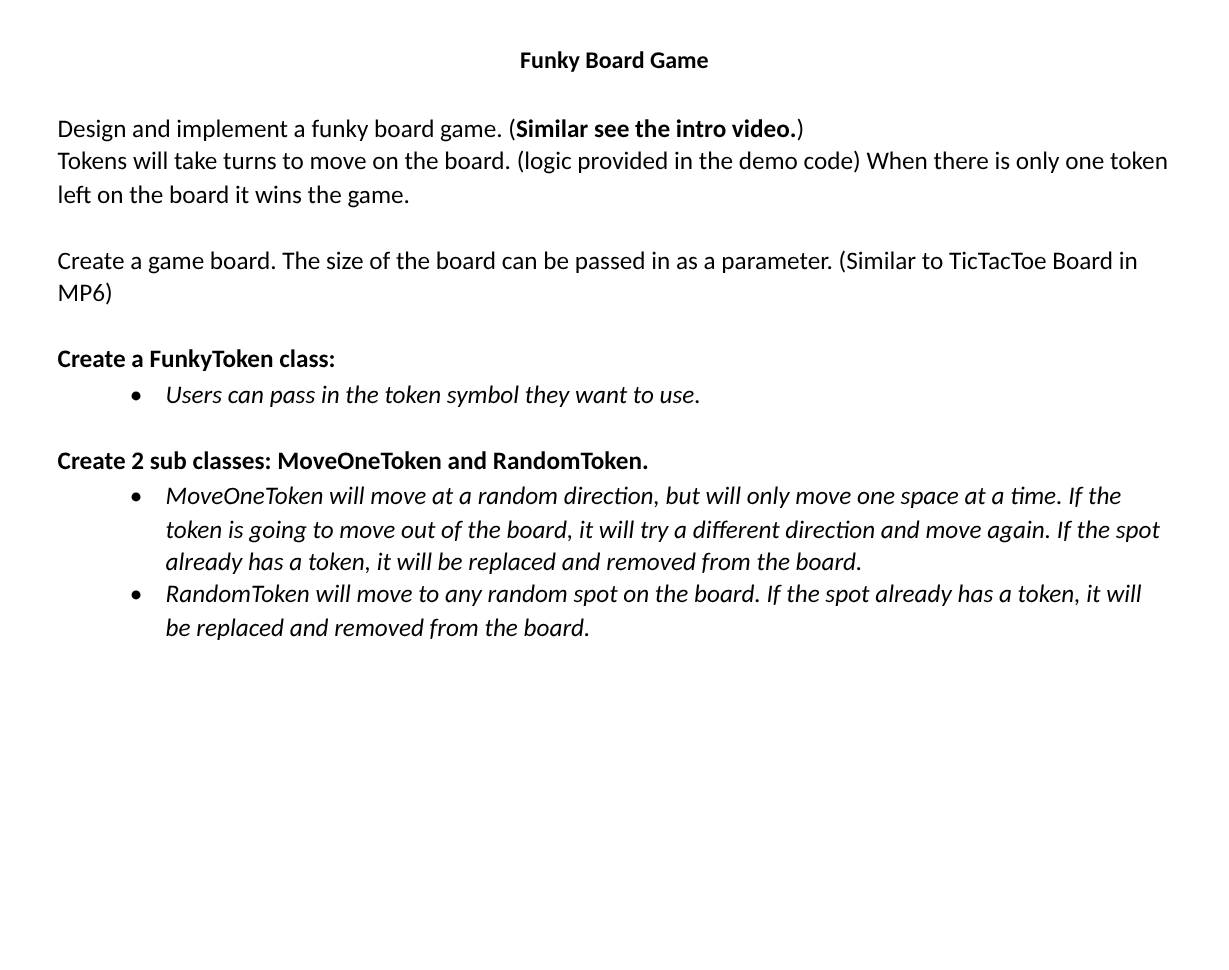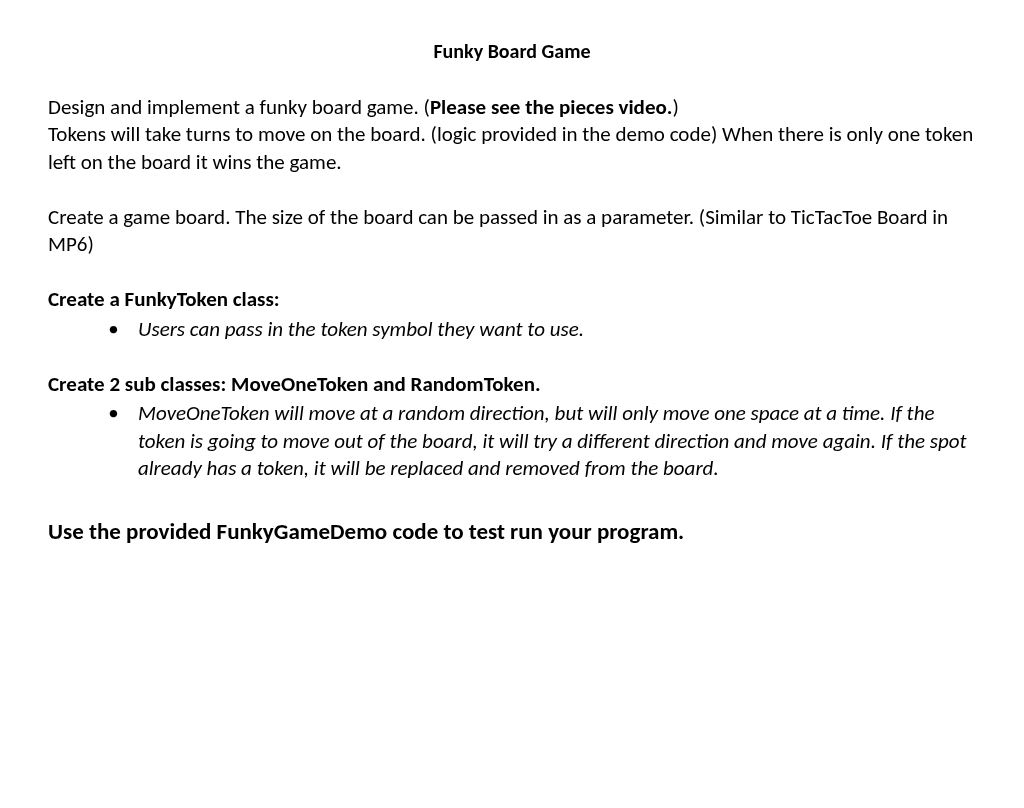--- a/index.html
+++ b/index.html
@@ -59,32 +59,32 @@
       line-height: 1.35;
     }
   </style>
 </head>
 <body>
 
 <div class="title">Funky Board Game</div>
 
 <div class="para">
   <span class="line">
-    <span>Design and implement a funky board game. (</span><span class="bold">Please see the pieces video.</span><span>)</span>
+    <span>Design and implement a funky board game. (</span><span class="bold">Similar see the intro video.</span><span>)</span>
   </span>
   <span>Tokens will take turns to move on the board. (logic provided in the demo code) When there is only one token left on the board it wins the game.</span>
 </div>
 
 <div class="para">Create a game board. The size of the board can be passed in as a parameter. (Similar to TicTacToe Board in MP6)</div>
 
 <div class="section-intro">Create a FunkyToken class:</div>
 <ul class="bullets">
   <li>Users can pass in the token symbol they want to use.</li>
 </ul>
 
 <div class="section-intro">Create 2 sub classes: MoveOneToken and RandomToken.</div>
 <ul class="bullets">
   <li>MoveOneToken will move at a random direction, but will only move one space at a time. If the token is going to move out of the board, it will try a different direction and move again. If the spot already has a token, it will be replaced and removed from the board.</li>
+  <li>RandomToken will move to any random spot on the board.  If the spot already has a token, it will be replaced and removed from the board.</li>
 </ul>
 
 <div class="instructions">
-  <div>Use the provided FunkyGameDemo code to test run your program.</div>
 </div>
 
 </body></html>

